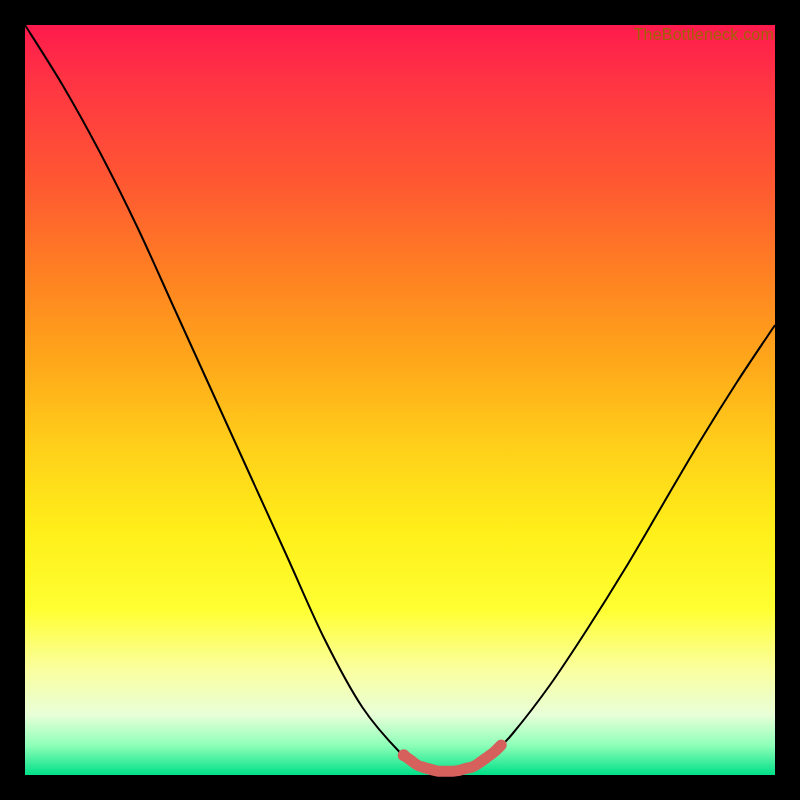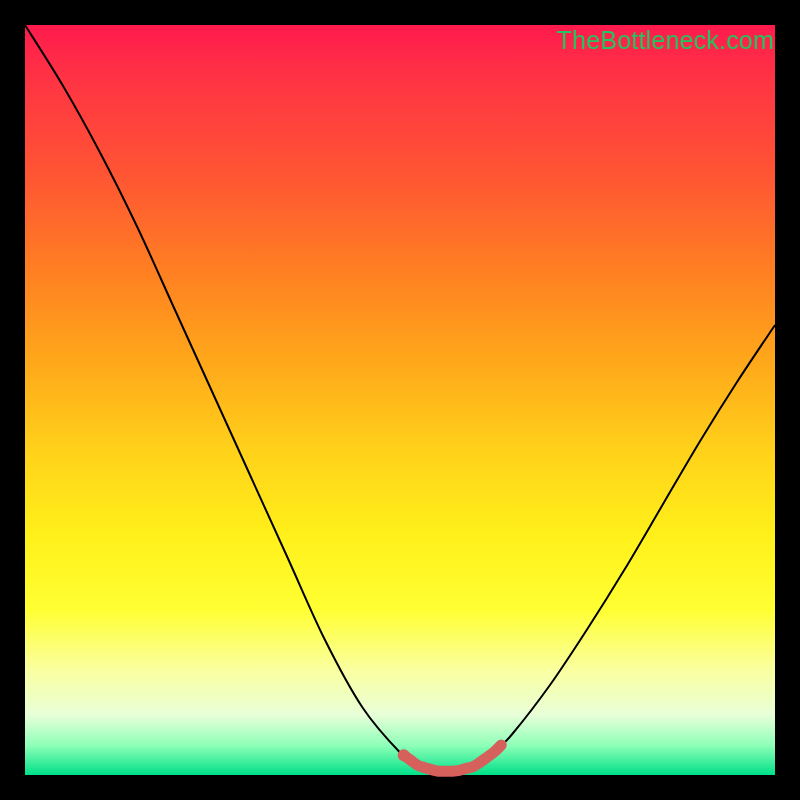--- a/index.html
+++ b/index.html
@@ -29,23 +29,23 @@
       #faffa0 86%,
       #e8ffd8 92%,
       #8fffb8 96%,
       #00e088 100%
     );
   }
   .watermark {
     position: absolute;
     top: 26px;
     right: 26px;
-    font-size: 25px;
+    font-size: 16px;
     font-weight: 400;
-    color: #22c55e;
+    color: #a16207;
     letter-spacing: 0.2px;
   }
   svg.curve {
     position: absolute;
     left: 0; top: 0;
     width: 750px;
     height: 750px;
     overflow: visible;
   }
   .curve path.main {

